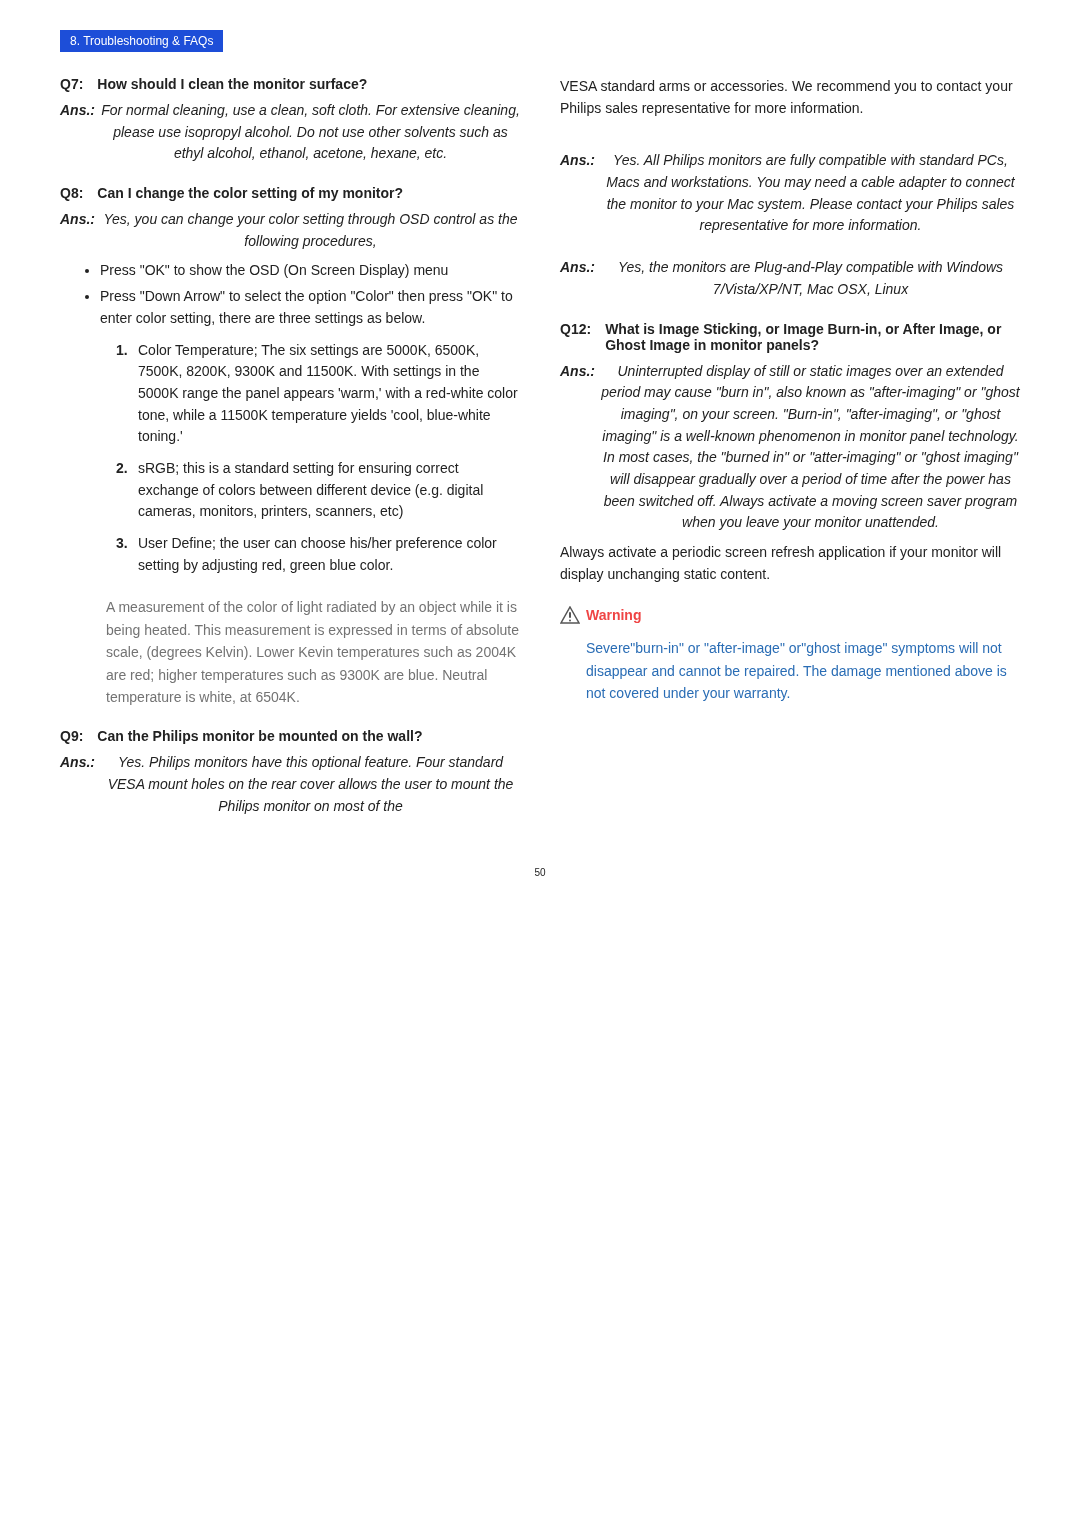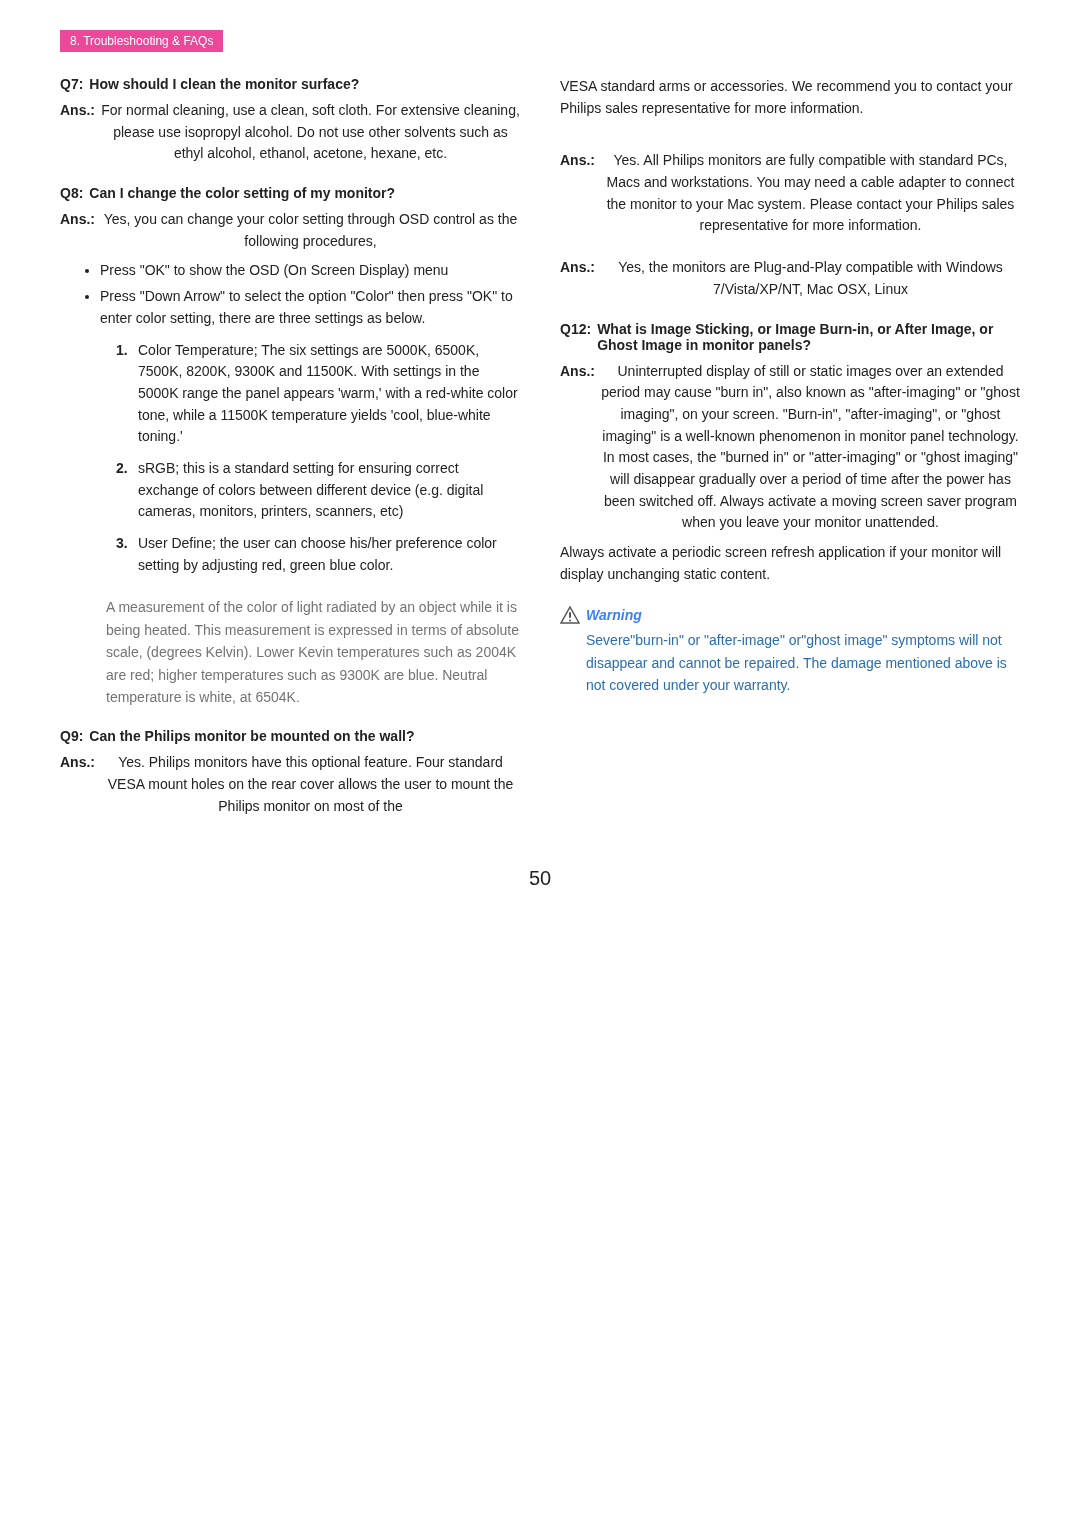--- a/index.html
+++ b/index.html
@@ -12,21 +12,21 @@
       min-height: 1527px;
       padding: 0;
     }
     .page {
       width: 1080px;
       min-height: 1527px;
       padding: 30px 60px 60px 60px;
       position: relative;
     }
     .breadcrumb-bar {
-      background: #ec4899;
+      background: #1d4ed8;
       color: #fff;
       font-size: 12px;
       padding: 4px 10px;
       margin-bottom: 24px;
       display: inline-block;
     }
     .two-col {
       display: flex;
       gap: 40px;
     }
@@ -38,33 +38,34 @@
     }
     .qa-block {
       margin-bottom: 20px;
     }
     .question {
       font-weight: bold;
       font-size: 14px;
       margin-bottom: 8px;
       display: flex;
       align-items: flex-start;
-      gap: 6px;
+      gap: 14px;
     }
     .question .q-label {
       font-weight: bold;
       white-space: nowrap;
     }
     .answer {
       font-size: 14px;
       line-height: 1.55;
       display: flex;
       align-items: flex-start;
       gap: 6px;
       margin-bottom: 8px;
+      font-style: italic;
     }
     .answer .a-label {
       font-weight: bold;
       white-space: nowrap;
     }
     .answer-text {
       flex: 1;
       text-align: center;
     }
     .bullet-list {
@@ -120,40 +121,39 @@
     }
     .warning-block {
       margin-top: 12px;
     }
     .warning-header {
       display: flex;
       align-items: center;
       gap: 6px;
       font-weight: bold;
       font-size: 14px;
-      color: #3b82f6;
-      margin-bottom: 4px;
-      font-style: italic;
+      color: #ef4444;
+      margin-bottom: 12px;
     }
     .warning-icon {
       width: 20px;
       height: 20px;
       display: flex;
       align-items: center;
       justify-content: center;
     }
     .warning-text {
       color: #2a6db5;
       font-size: 14px;
       line-height: 1.6;
       margin-left: 26px;
     }
     .page-number {
       text-align: center;
-      font-size: 20px;
+      font-size: 10px;
       margin-top: 30px;
       color: #222;
     }
   </style>
 </head>
 <body>
 
 <div class="page">
   
   <div class="breadcrumb-bar">8. Troubleshooting &amp; FAQs</div>

